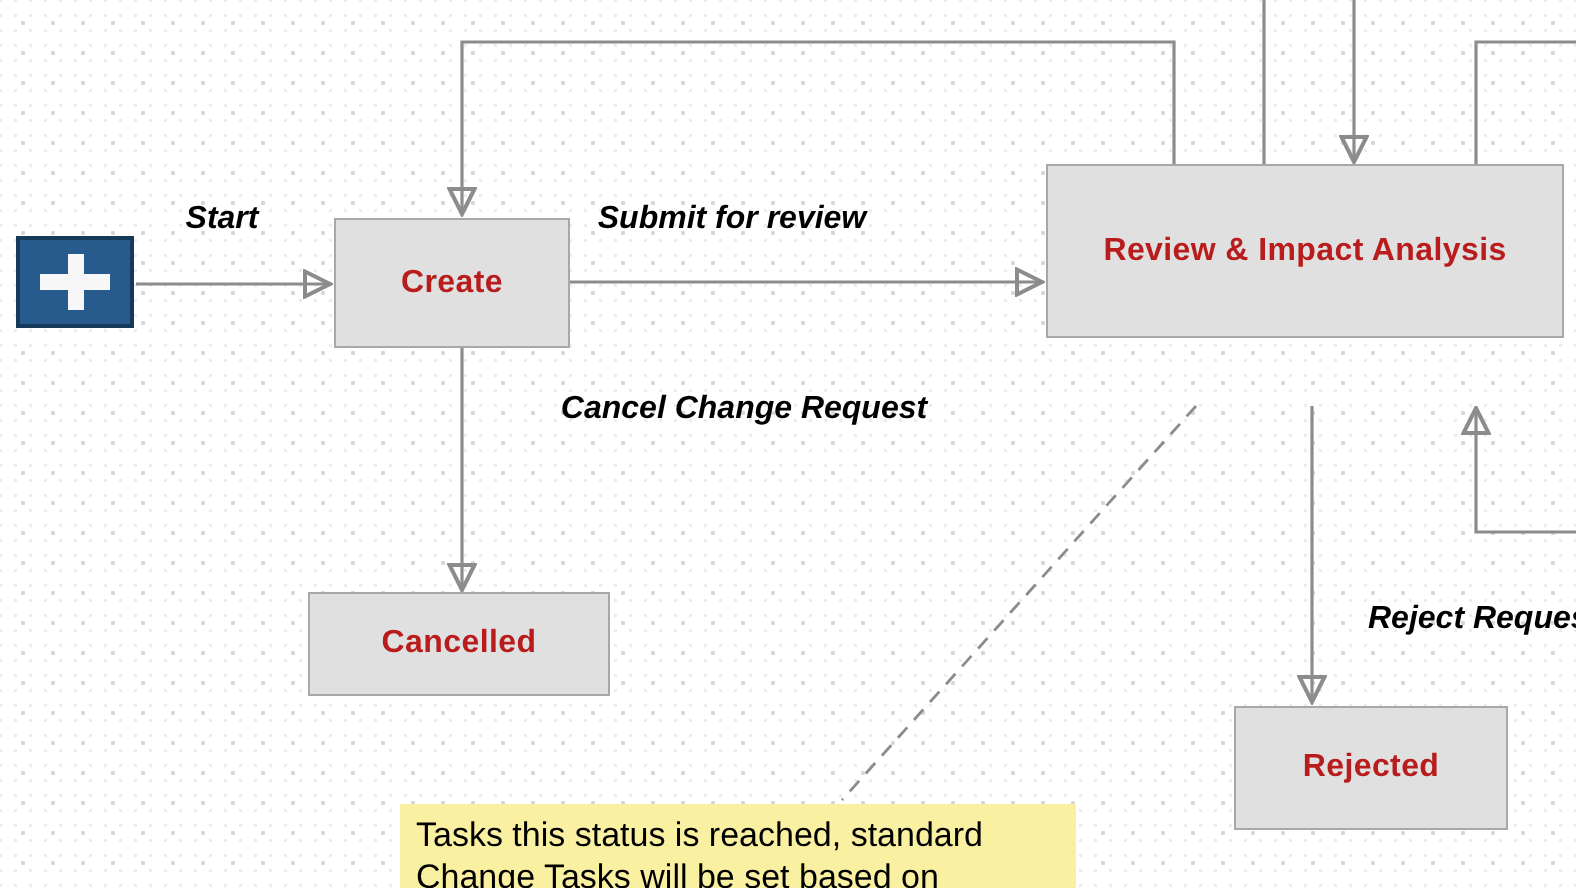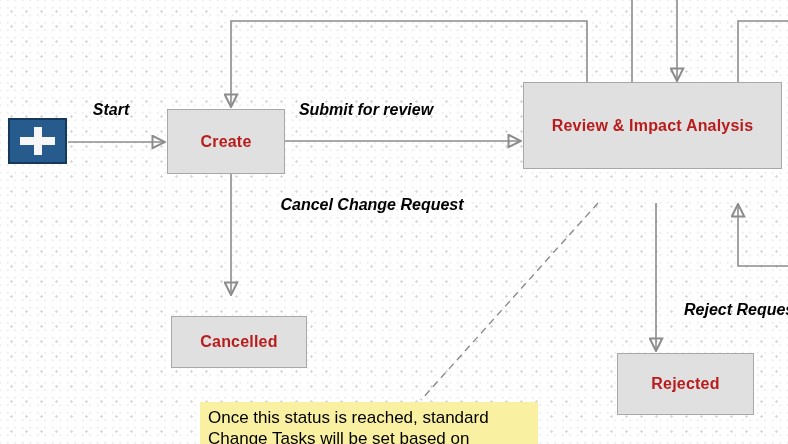--- a/index.html
+++ b/index.html
@@ -23,21 +23,21 @@
 
   .state {
     position: absolute; z-index: 2; box-sizing: border-box;
     background: #e0e0e0; border: 1px solid #a8a8a8;
     display: flex; align-items: center; justify-content: center;
     font-weight: bold; font-size: 16px; color: #b91c1c;
     text-align: center; letter-spacing: 0.2px;
   }
   .node-create    { left: 167px; top: 109px; width: 118px; height: 65px; }
   .node-review    { left: 523px; top:  82px; width: 259px; height: 87px; }
-  .node-cancelled { left: 171px; top: 296px; width: 136px; height: 52px; margin-top: 20px; }
+  .node-cancelled { left: 154px; top: 296px; width: 151px; height: 52px; }
   .node-rejected  { left: 617px; top: 353px; width: 137px; height: 62px; }
 
   .plus-node {
     position: absolute; z-index: 2; box-sizing: border-box;
     left: 8px; top: 118px; width: 59px; height: 46px;
     background: #275b8d; border: 2px solid #16395a;
   }
   .plus-node .bar { position: absolute; background: #f7f7f7; }
   .plus-node .bar.h { left: 10px; top: 17px; width: 35px; height: 8px; }
   .plus-node .bar.v { left: 24px; top: 7px;  width: 8px;  height: 28px; }
@@ -106,17 +106,17 @@
 
   <div class="edge-label label-start">Start</div>
 
   <div class="edge-label label-submit">Submit for review</div>
 
   <div class="edge-label label-cancel">Cancel Change Request</div>
 
   <div class="edge-label label-reject">Reject Request</div>
 
   <div class="note">
-    <div>Once this status is reached, standard</div>
+    <div>Tasks this status is reached, standard</div>
     <div>Change Tasks will be set based on</div>
   </div>
 
 </div>
 
 </body></html>

